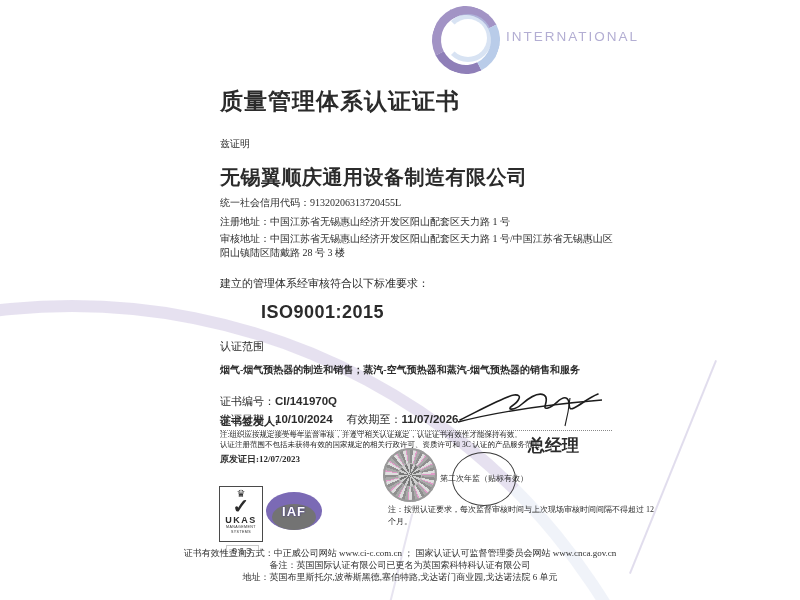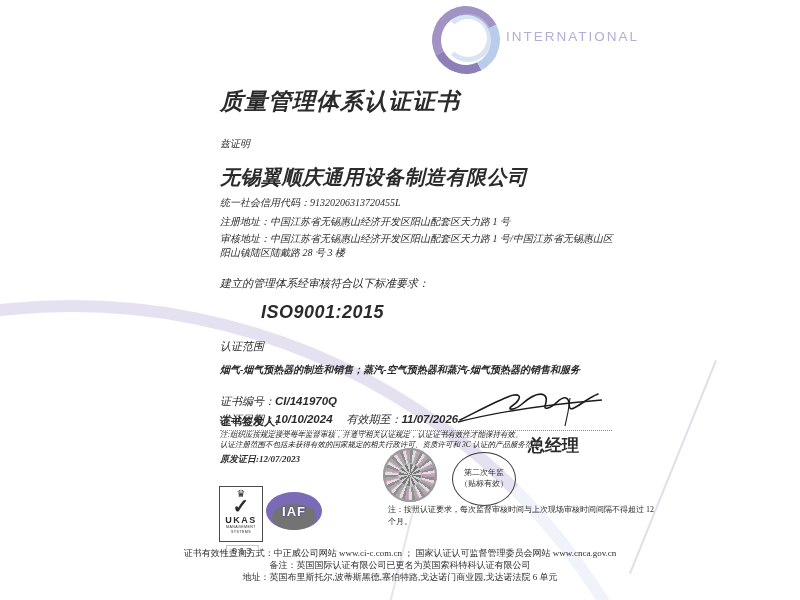--- a/index.html
+++ b/index.html
@@ -17,21 +17,21 @@
   .logo{position:absolute;left:430px;top:4px;width:300px;height:76px;}
   .logo-ring{position:absolute;left:2px;top:2px;width:50px;height:50px;border-radius:50%;
              border:9px solid #a293c5;border-right-color:#b9cce9;border-bottom-color:#8f7fb8;
              transform:rotate(18deg);}
   .logo-ring-inner{position:absolute;left:14px;top:10px;width:38px;height:38px;border-radius:50%;
              border:5px solid rgba(185,204,233,0.55);border-left-color:transparent;}
   .logo-text{position:absolute;left:76px;top:24px;font-family:"Liberation Sans",sans-serif;}
   .logo-line1{font-size:13.5px;letter-spacing:2px;color:#49443d;}
   .logo-line2{font-size:13.5px;letter-spacing:2px;color:#b3aed3;margin-top:1px;}
   
-  .main{position:absolute;left:220px;top:86px;width:400px;font-style:italic;}
+  .main{position:absolute;left:220px;top:86px;width:400px;}
   .title{font-size:23px;font-weight:bold;margin:0 0 20px 0;letter-spacing:1px;}
   .certify{font-size:10px;margin-bottom:13px;}
   .company{font-size:20px;font-weight:bold;margin-bottom:5px;letter-spacing:0.5px;}
   .credit{font-size:10px;margin-bottom:5px;}
   .addr{font-size:10px;line-height:1.45;margin-bottom:2px;}
   .addr2{font-size:10px;line-height:1.45;margin-bottom:15px;}
   .intro{font-size:11px;margin-bottom:11px;}
   .iso{font-family:"Liberation Sans",sans-serif;font-size:18px;font-weight:bold;
        letter-spacing:0.5px;margin-bottom:16px;margin-left:41px;}
   .scope-label{font-size:11px;margin-bottom:9px;}
@@ -49,21 +49,21 @@
   .signer-title{position:absolute;left:528px;top:434px;font-size:17px;font-weight:bold;}
   
   .hologram{position:absolute;left:383px;top:448px;width:54px;height:54px;border-radius:50%;
             background:repeating-conic-gradient(#8f8f8f 0deg 7deg,#dedede 7deg 14deg,
                        #e09cc9 14deg 17deg,#a9a9a9 17deg 24deg);
             box-shadow:inset 0 0 0 2px #9a9a9a;}
   .hologram-core{position:absolute;left:16px;top:16px;width:22px;height:22px;border-radius:50%;
             background:repeating-conic-gradient(#777 0deg 15deg,#cfcfcf 15deg 30deg);
             box-shadow:0 0 0 1px #bbb;}
   .year-stamp{position:absolute;left:452px;top:452px;width:62px;height:52px;border-radius:50%;
-              border:1.5px solid #3a3a3a;display:flex;flex-direction:column;align-items:center;
+              border:1.5px solid #3a3a3a;display:flex;flex-direction:row;align-items:center;
               justify-content:center;}
   .year-stamp div{font-size:8px;line-height:1.35;white-space:nowrap;}
   .stamp-note{position:absolute;left:388px;top:504px;width:268px;font-size:8px;line-height:1.5;}
   
   .ukas{position:absolute;left:219px;top:486px;width:44px;height:56px;border:1px solid #4a4a4a;
         display:flex;flex-direction:column;align-items:center;padding-top:2px;box-sizing:border-box;}
   .ukas-crown{font-size:10px;line-height:1;}
   .ukas-check{font-size:20px;line-height:0.9;font-weight:bold;margin-top:-2px;}
   .ukas-name{font-family:"Liberation Sans",sans-serif;font-size:9px;font-weight:bold;letter-spacing:1.5px;}
   .ukas-sub{font-family:"Liberation Sans",sans-serif;font-size:3.6px;letter-spacing:0.4px;text-align:center;line-height:1.3;}

